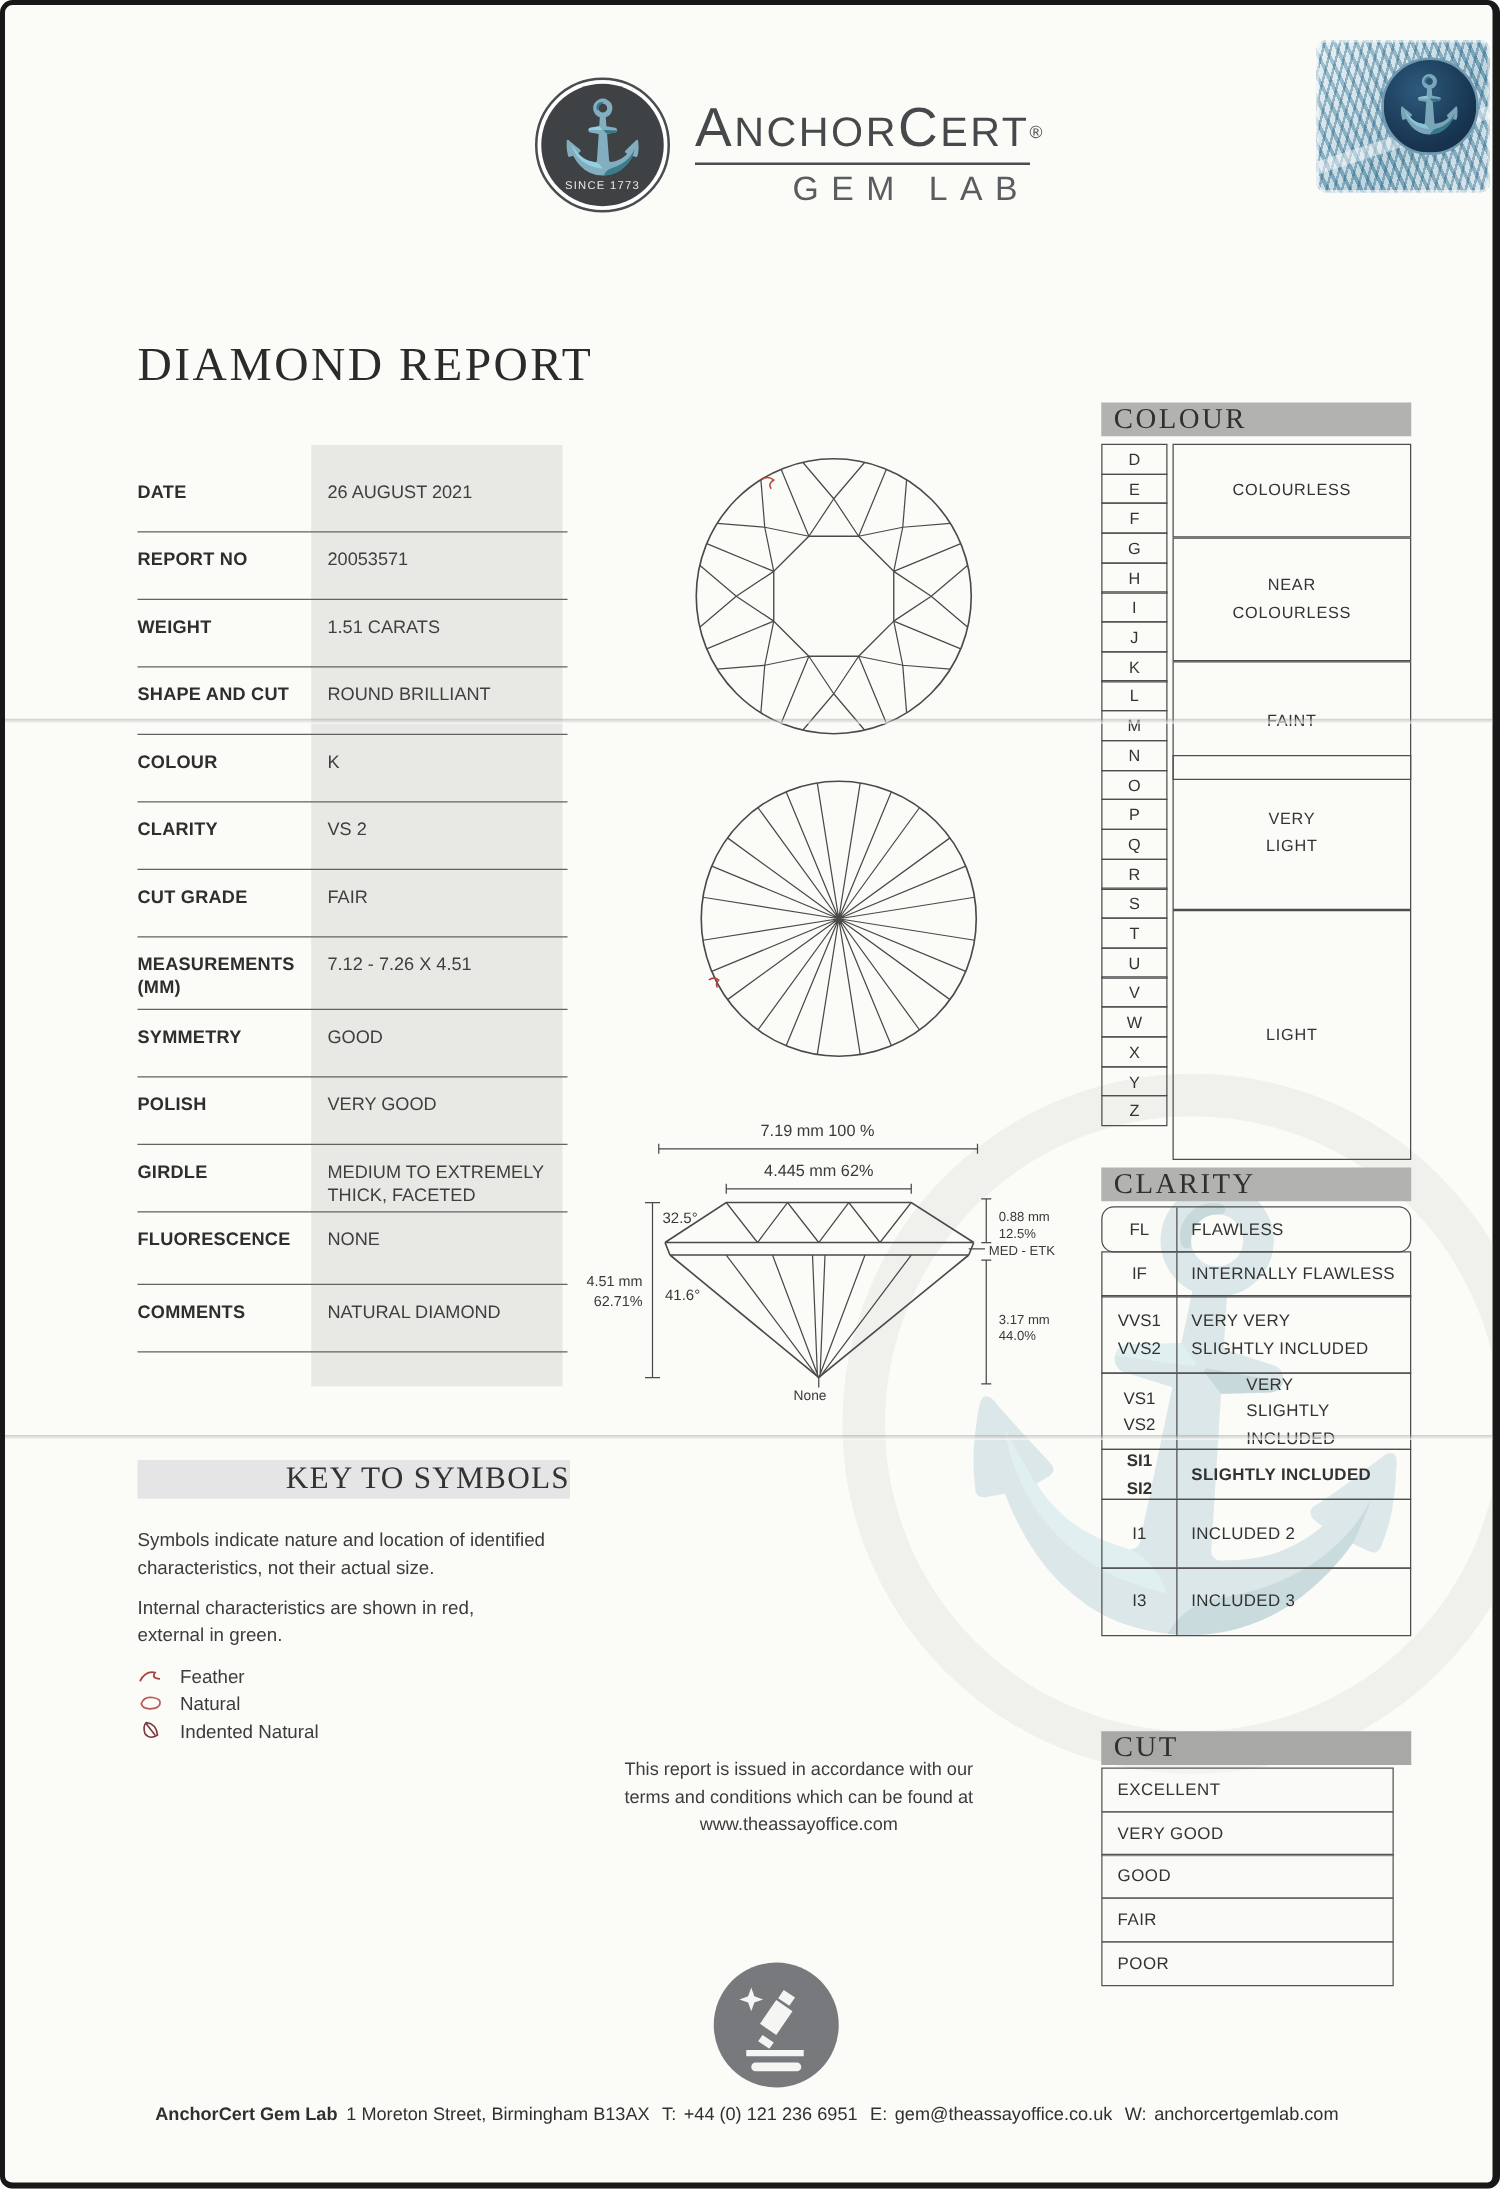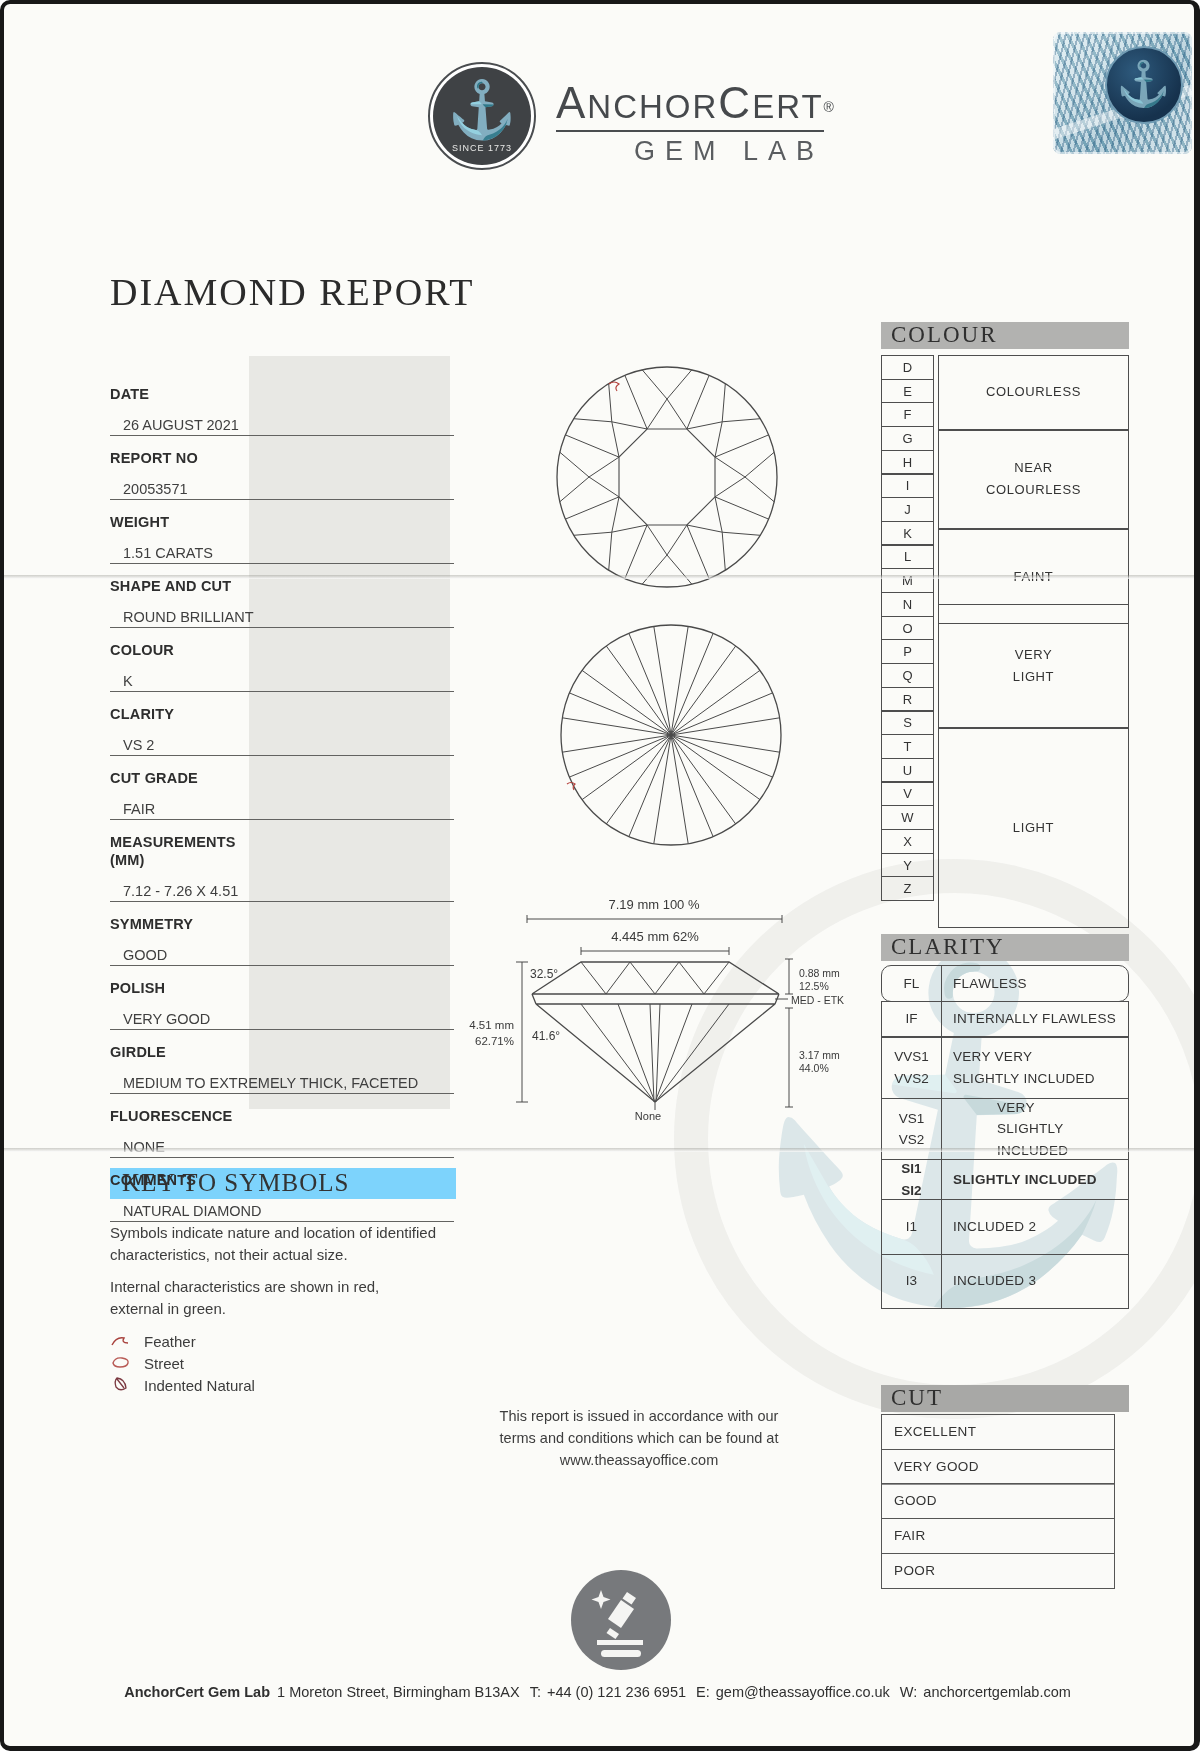--- a/index.html
+++ b/index.html
@@ -50,21 +50,21 @@
     color:rgba(235,243,246,.92);font-size:44px;line-height:1;}
   .holo-streak{position:absolute;left:-10px;top:70px;width:190px;height:10px;
     background:rgba(255,255,255,.45);transform:rotate(-18deg);}
   
   .title{left:106px;top:266px;font-family:"Liberation Serif",serif;font-size:38px;
     letter-spacing:2px;color:#2b2b2b;}
   
   .report{left:106px;top:368px;width:344px;}
   .report-bg{left:245px;top:352px;width:201px;height:753px;background:#e8e8e4;z-index:5;}
   .report{z-index:12;}
-  .rrow{display:flex;min-height:54px;border-bottom:1.5px solid #626260;flex-direction:column;}
+  .rrow{display:flex;min-height:54px;border-bottom:1.5px solid #626260;}
   .rrow:nth-child(8),.rrow:nth-child(12){min-height:58px;}
   .rlabel{width:139px;padding:13px 6px 0 0;font-weight:700;font-size:14.5px;color:#2e2e2e;
     letter-spacing:.2px;line-height:1.25;}
   .rvalue{flex:1;padding:13px 4px 0 13px;font-size:14.5px;color:#3f3f3f;line-height:1.3;}
   
   .scale-header{width:248px;height:27px;background:#b2b2b0;color:#2f2f2f;
     font-family:"Liberation Serif",serif;font-size:23px;letter-spacing:2px;
     padding:0 0 0 10px;line-height:26px;}
   .colour-header{left:877px;top:318px;}
   .colour-letters{left:877px;top:352px;width:53px;}
@@ -84,23 +84,23 @@
   .clcodes{width:60px;border-right:1.2px solid #4e4e4e;display:flex;flex-direction:column;
     justify-content:center;align-items:center;font-size:13.5px;color:#333;line-height:1.6;}
   .cldesc{flex:1;display:flex;flex-direction:column;justify-content:center;
     padding-left:11px;font-size:13.5px;color:#333;line-height:1.6;letter-spacing:.3px;}
   .cut-header{left:877px;top:1381px;background:#a8a8a6;}
   .cut-rows{left:877px;top:1411px;width:234px;}
   .cutrow{height:36px;border:1.2px solid #555;margin-top:-1.2px;
     font-size:13.5px;color:#333;letter-spacing:.4px;line-height:34px;padding-left:12px;
     background:rgba(250,250,248,.35);}
   
-  .key-header{left:106px;top:1164px;width:346px;height:31px;background:#7dd3fc;color:#333;
+  .key-header{left:106px;top:1164px;width:346px;height:31px;background:#e5e5e5;color:#333;
     font-family:"Liberation Serif",serif;font-size:25px;letter-spacing:1px;
-    line-height:30px;padding-left:12px;}
+    line-height:30px;padding-left:12px;text-align:right;}
   .key-para{left:106px;width:380px;font-size:15px;color:#3c3c3c;line-height:1.45;}
   .key-para-1{top:1218px;}
   .key-para-2{top:1272px;}
   .key-symbols{left:106px;top:1326px;width:300px;}
   .sym-row{display:flex;align-items:center;height:22px;}
   .sym-glyph{width:34px;display:flex;align-items:center;}
   .sym-label{font-size:15px;color:#3c3c3c;}
   
   .diagram{stroke:#4a4a4a;fill:none;}
   svg text{font-family:"Liberation Sans",sans-serif;fill:#3a3a3a;}
@@ -383,21 +383,21 @@
             </svg>
         </span>
         <span class="sym-label">Feather</span>
       </div>
       <div class="sym-row">
         <span class="sym-glyph">
           <svg width="22" height="16" viewBox="0 0 22 16">
               <path d="M3 8 q2 -6 9 -5 q7 1 6 5 q-1 4 -8 4 q-6 0 -7 -4 z" stroke="#b85a55" fill="none" stroke-width="1.4"></path>
             </svg>
         </span>
-        <span class="sym-label">Street</span>
+        <span class="sym-label">Natural</span>
       </div>
       <div class="sym-row">
         <span class="sym-glyph">
           <svg width="22" height="18" viewBox="0 0 22 18">
               <path d="M7 2 q8 1 9 10 q-6 4 -10 -1 q-2 -6 1 -9 z M7 3 l7 9" stroke="#7c3a42" fill="none" stroke-width="1.3"></path>
             </svg>
         </span>
         <span class="sym-label">Indented Natural</span>
       </div>
     </div>

